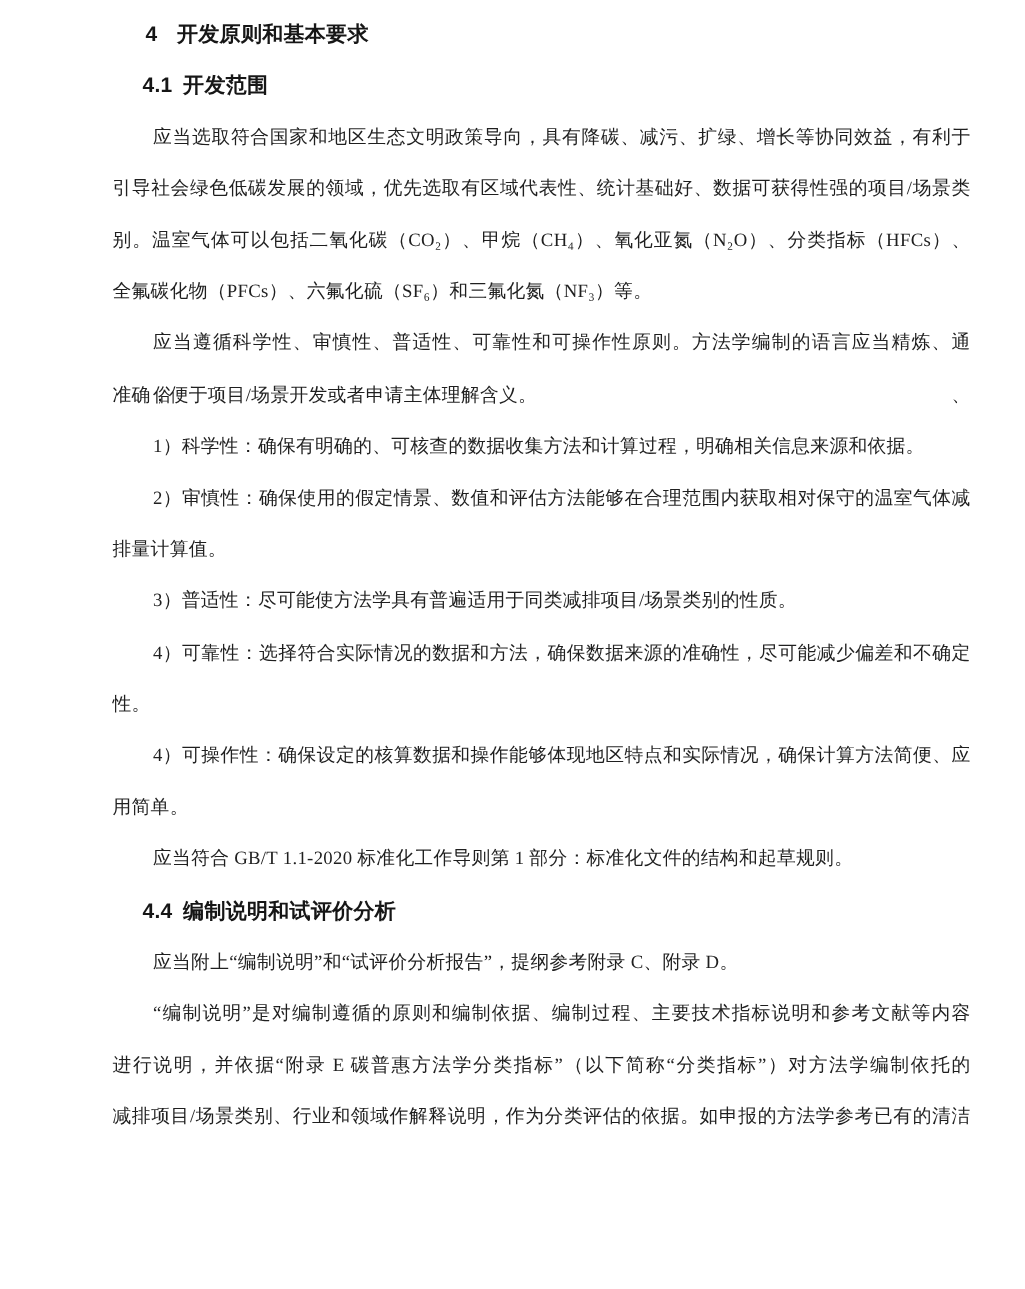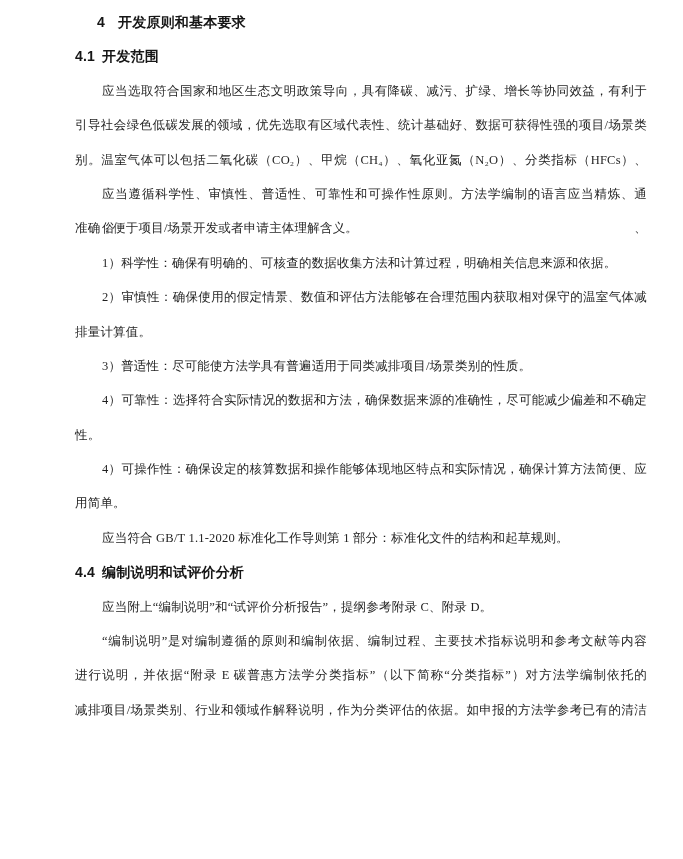--- a/index.html
+++ b/index.html
@@ -38,37 +38,38 @@
   }
   .indent{ padding-left:27px; }
   .h1,.h2{
     font-family:"Liberation Sans","DejaVu Sans",sans-serif;
     font-weight:bold;
     font-size:14px;
     color:#161616;
   }
   .h1{ padding-left:22px; }
   .h1 .num{ display:inline-block; margin-right:13px; }
-  .h2 .num{ display:inline-block; margin-right:7px; }
+  .h2 .num{ display:inline-block; margin-right:7px;margin-left:20px; }
 </style>
 </head>
 <body>
 
 <div class="page">
 
   <div class="line h1">
     <span class="num">4</span><span>开发原则和基本要求</span>
   </div>
 
   <div class="line h2">
     <span class="num">4.1</span><span>开发范围</span>
   </div>
   <div class="line just indent">应当选取符合国家和地区生态文明政策导向，具有降碳、减污、扩绿、增长等协同效益，有利于</div>
   <div class="line just">引导社会绿色低碳发展的领域，优先选取有区域代表性、统计基础好、数据可获得性强的项目/场景类</div>
   <div class="line just">别。温室气体可以包括二氧化碳（CO₂）、甲烷（CH₄）、氧化亚氮（N₂O）、分类指标（HFCs）、</div>
+  <div class="line">全氟碳化物（PFCs）、六氟化硫（SF₆）和三氟化氮（NF₃）等。</div>
 
   <div class="line just indent">应当遵循科学性、审慎性、普适性、可靠性和可操作性原则。方法学编制的语言应当精炼、通俗、</div>
   <div class="line">准确，便于项目/场景开发或者申请主体理解含义。</div>
   <div class="line indent">1）科学性：确保有明确的、可核查的数据收集方法和计算过程，明确相关信息来源和依据。</div>
   <div class="line just indent">2）审慎性：确保使用的假定情景、数值和评估方法能够在合理范围内获取相对保守的温室气体减</div>
   <div class="line">排量计算值。</div>
   <div class="line indent">3）普适性：尽可能使方法学具有普遍适用于同类减排项目/场景类别的性质。</div>
   <div class="line just indent">4）可靠性：选择符合实际情况的数据和方法，确保数据来源的准确性，尽可能减少偏差和不确定</div>
   <div class="line">性。</div>
   <div class="line just indent">4）可操作性：确保设定的核算数据和操作能够体现地区特点和实际情况，确保计算方法简便、应</div>

